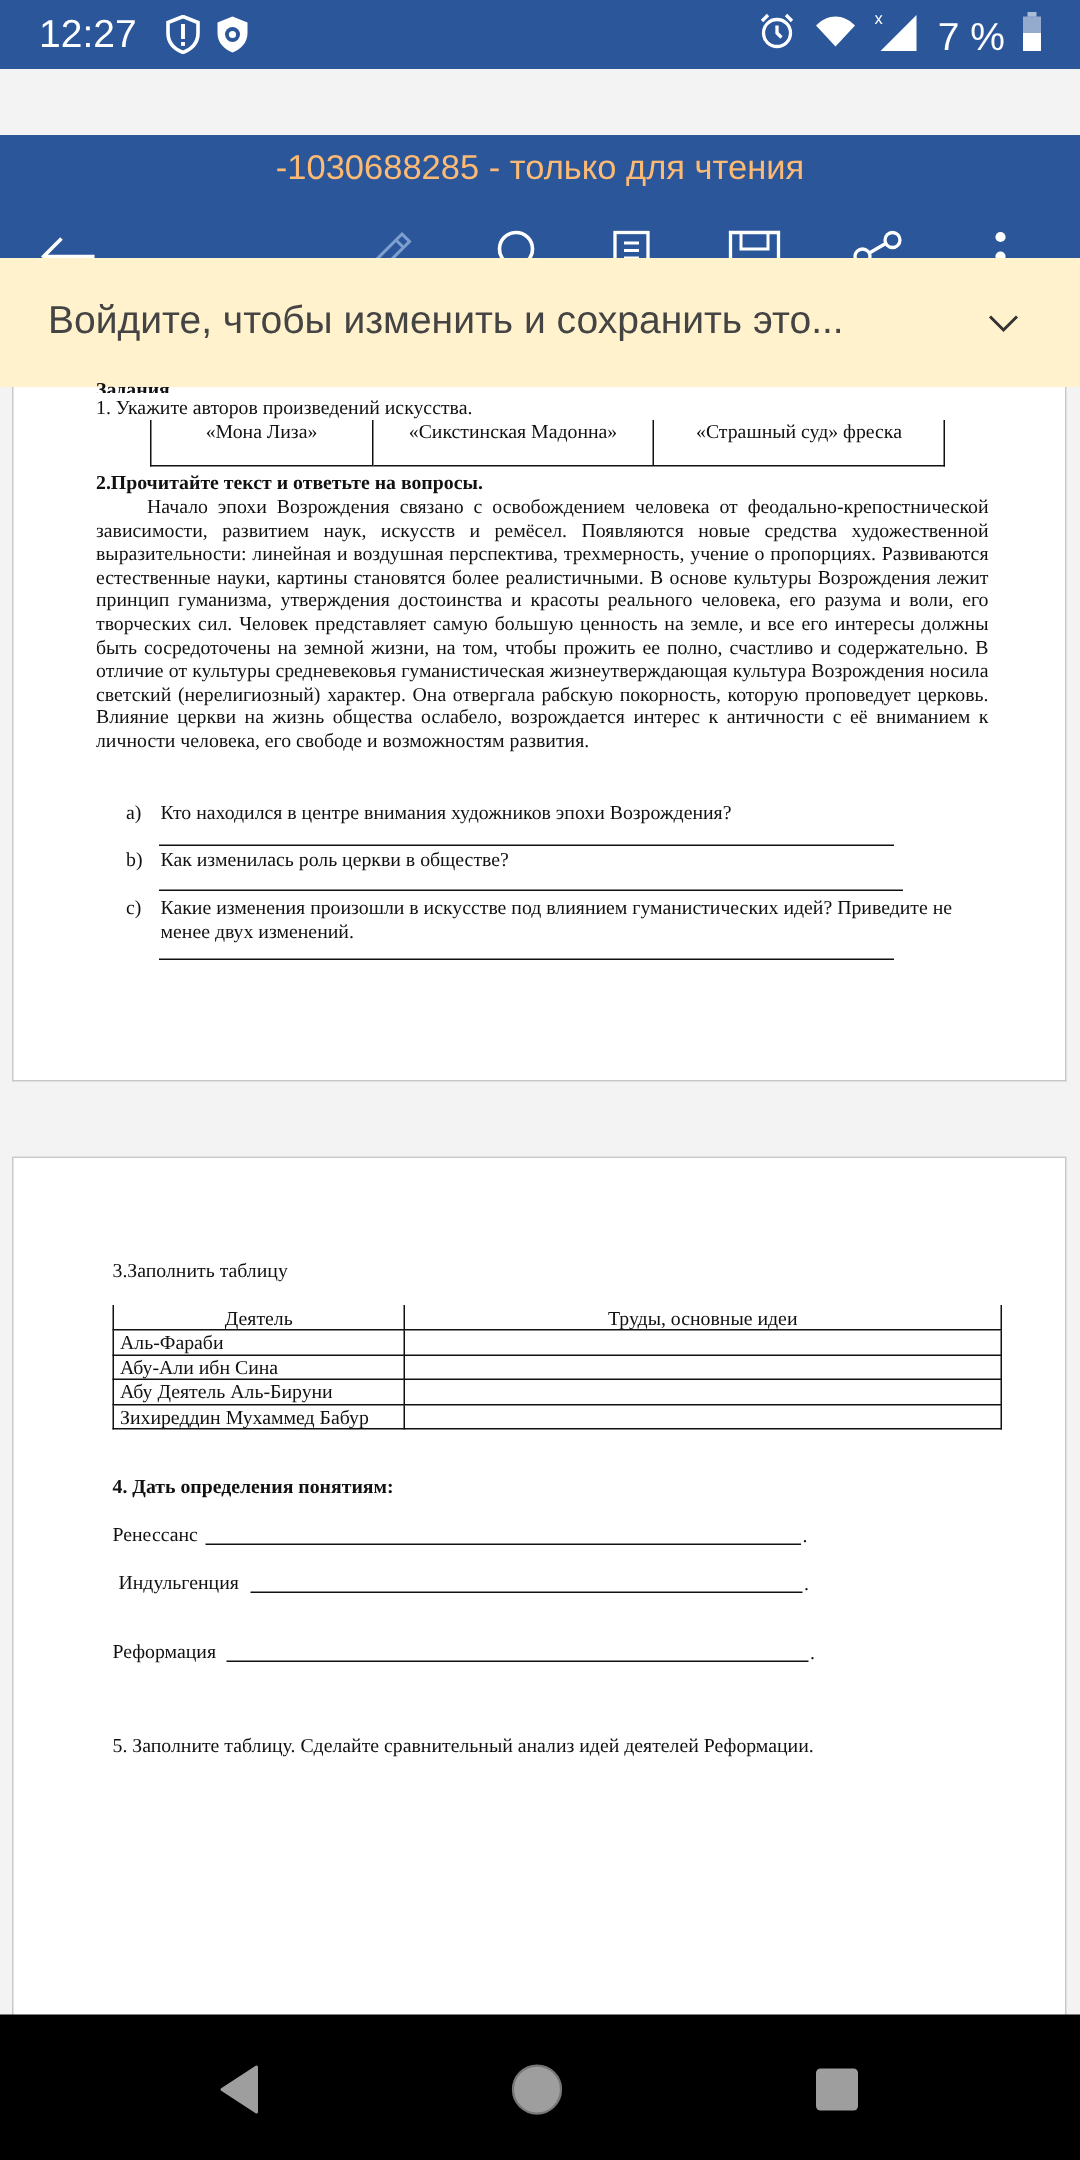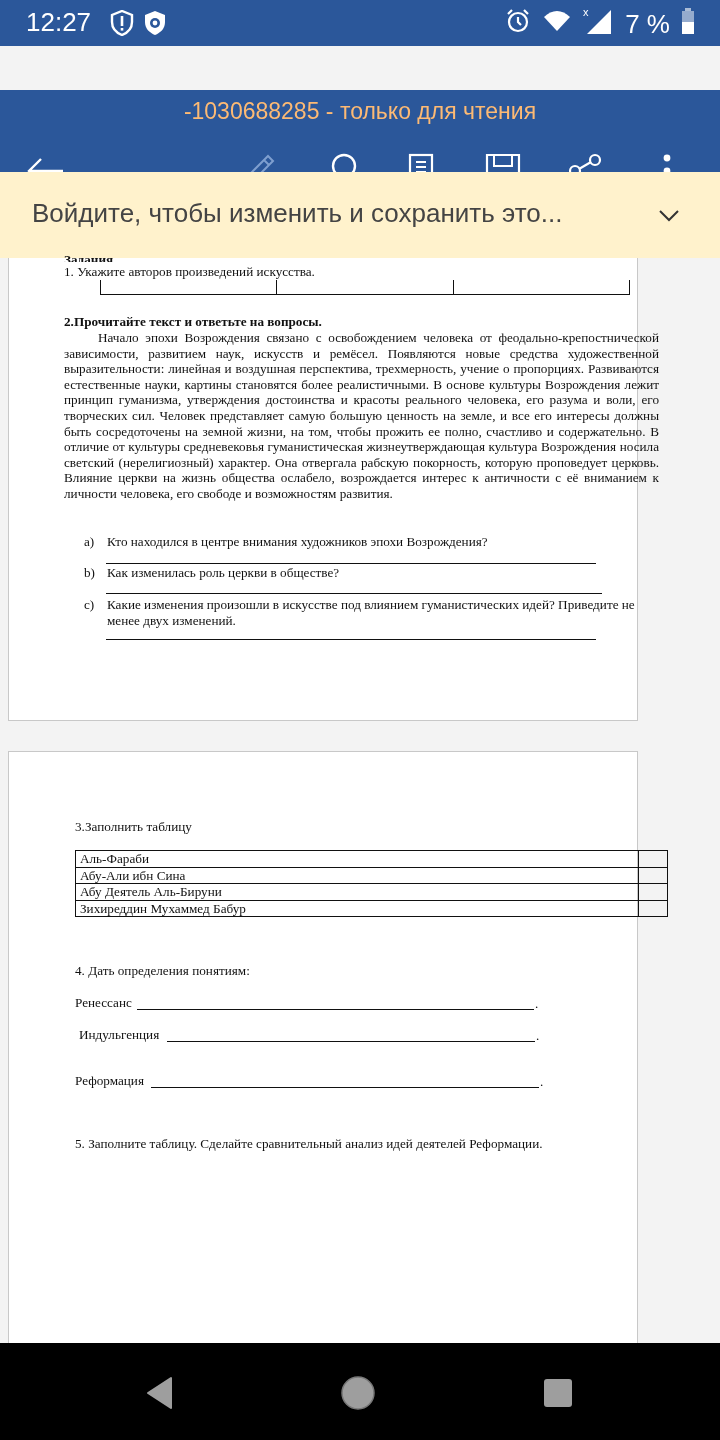--- a/index.html
+++ b/index.html
@@ -17,23 +17,23 @@
   .doc-title { position: absolute; left: 0; right: 0; top: 8px; text-align: center; font-size: 23px; }
   .toolbar { position: absolute; left: 0; right: 0; top: 56px; height: 50px; }
   .tb-btn { position: absolute; top: 0; width: 50px; height: 50px; display: flex; align-items: center; justify-content: center; cursor: pointer; }
 
   
   .banner { position: absolute; left: 0; top: 172px; width: 720px; height: 86px; background: #fff2cc; }
   .banner-text { position: absolute; left: 32px; top: 26px; font-size: 26px; color: #444; }
   .banner-chevron { position: absolute; right: 38px; top: 30px; width: 26px; height: 26px; }
 
   
-  .page { position: absolute; left: 8px; width: 630px; background: #fff; border: 1px solid #c8c8c8; }
+  .page { position: absolute; left: 8px; width: 703px; background: #fff; border: 1px solid #c8c8c8; }
   .page1 { top: 258px; height: 463px; border-top: none; }
-  .page2 { top: 751px; height: 620px; padding-left: 23px; }
+  .page2 { top: 771px; height: 620px; padding-left: 23px; }
 
   .doc { font-family: "Liberation Serif", serif; color: #111; font-size: 13.2px; line-height: 15.6px; }
   .abs { position: absolute; }
 
   .t1 { border-collapse: collapse; }
   .t1 td { font-family: "Liberation Serif", serif; font-size: 13.2px; text-align: center; }
 
   .para { position: absolute; left: 55px; width: 595px; text-align: justify; text-indent: 34px; }
   .q { position: absolute; left: 75px; width: 580px; }
   .q .lbl { position: absolute; left: 0; }
@@ -155,20 +155,25 @@
       </svg>
   </span>
 </div>
 
 <div class="page page1 doc">
   <div class="abs" style="left:55px; top:-6px; font-weight:bold; height:10px; overflow:hidden; line-height:15px;">Задания</div>
   <div class="abs" style="left:55px; top:6px;">1. Укажите авторов произведений искусства.</div>
 
   <table class="t1 abs" style="left:91px; top:22px; width:530px;">
     <tbody>
+        <tr style="height:16px;">
+      <td style="border-left:1px solid #111; width:148px;">«Мона Лиза»</td>
+      <td style="border-left:1px solid #111; width:188px;">«Сикстинская Мадонна»</td>
+      <td style="border-left:1px solid #111; border-right:1px solid #111; width:194px;">«Страшный суд» фреска</td>
+    </tr>
     <tr style="height:14px;">
       <td style="border-left:1px solid #111; border-bottom:1px solid #111;"></td>
       <td style="border-left:1px solid #111; border-bottom:1px solid #111;"></td>
       <td style="border-left:1px solid #111; border-right:1px solid #111; border-bottom:1px solid #111;"></td>
     </tr>
   </tbody>
     </table>
 
   <div class="abs" style="left:55px; top:56px;font-weight:bold;">2.Прочитайте текст и ответьте на вопросы.</div>
   <div class="para" style="top:72px;">Начало эпохи Возрождения связано с освобождением человека от феодально-крепостнической зависимости, развитием наук, искусств и ремёсел. Появляются новые средства художественной выразительности: линейная и воздушная перспектива, трехмерность, учение о пропорциях. Развиваются естественные науки, картины становятся более реалистичными. В основе культуры Возрождения лежит принцип гуманизма, утверждения достоинства и красоты реального человека, его разума и воли, его творческих сил. Человек представляет самую большую ценность на земле, и все его интересы должны быть сосредоточены на земной жизни, на том, чтобы прожить ее полно, счастливо и содержательно. В отличие от культуры средневековья гуманистическая жизнеутверждающая культура Возрождения носила светский (нерелигиозный) характер. Она  отвергала рабскую покорность, которую проповедует церковь. Влияние церкви на жизнь общества ослабело, возрождается интерес к античности с её вниманием к личности человека, его свободе и возможностям развития.</div>
@@ -190,40 +195,44 @@
     <span class="txt">Какие изменения произошли в искусстве под влиянием гуманистических идей? Приведите не менее двух изменений.</span>
   </div>
   <div class="answer-line" style="left:97px; top:381px; width:490px;"></div>
 </div>
 
 <div class="page page2 doc">
   <div class="abs" style="left:66px; top:67px;">3.Заполнить таблицу</div>
 
   <table class="grid" style="left:66px; top:98px; width:593px; border-top:none;">
     <tbody>
+        <tr>
+      <td style="width:194px; text-align:center; border-top:none;">Деятель</td>
+      <td style="text-align:center; border-top:none;">Труды, основные идеи</td>
+    </tr>
     <tr>
       <td>Аль-Фараби</td>
       <td></td>
     </tr>
     <tr>
       <td>Абу-Али ибн Сина</td>
       <td></td>
     </tr>
     <tr>
       <td>Абу Деятель Аль-Бируни</td>
       <td></td>
     </tr>
     <tr>
       <td style="white-space:nowrap;">Зихиреддин Мухаммед Бабур</td>
       <td></td>
     </tr>
   </tbody>
     </table>
 
-  <div class="abs" style="left:66px; top:211px;">4. Дать определения понятиям:</div>
+  <div class="abs" style="left:66px; top:211px;font-weight:bold;">4. Дать определения понятиям:</div>
 
   <div class="abs" style="left:66px; top:243px;">Ренессанс</div>
   <div class="answer-line" style="left:128px; top:257px; width:397px;"></div>
   <div class="abs" style="left:526px; top:244px;">.</div>
 
   <div class="abs" style="left:70px; top:275px;">Индульгенция</div>
   <div class="answer-line" style="left:158px; top:289px; width:368px;"></div>
   <div class="abs" style="left:527px; top:276px;">.</div>
 
   <div class="abs" style="left:66px; top:321px;">Реформация</div>

